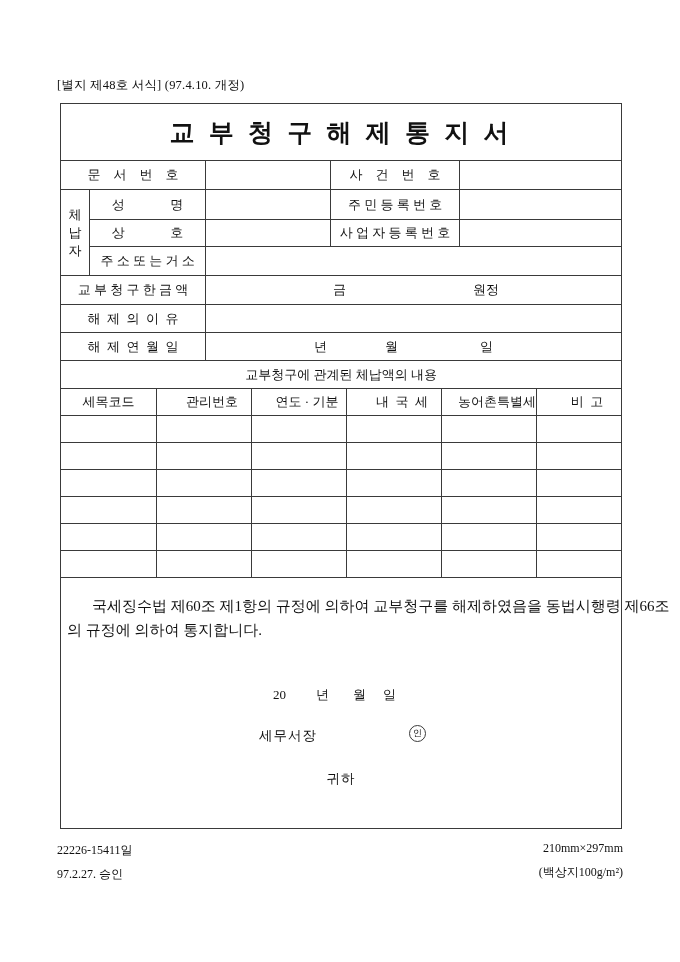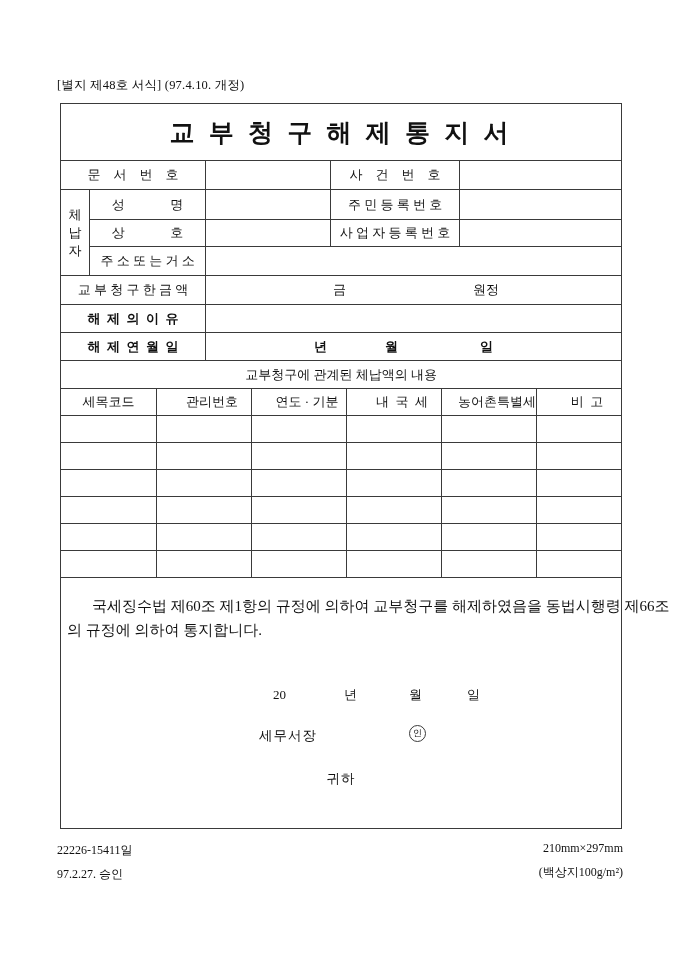--- a/index.html
+++ b/index.html
@@ -45,21 +45,21 @@
   }
 
   
   .row{display:flex;border-top:1px solid var(--bc);}
   .cell{
     display:flex;align-items:center;justify-content:center;
     font-size:13px;overflow:hidden;
   }
   .cell + .cell{border-left:1px solid var(--bc);}
   .h29{height:29px;}
-  .h28{height:28px;font-weight:bold;}
+  .h28{height:28px;}
   .h27{height:27px;}
   .w144{width:144px;}
   .w125{width:125px;}
   .w129{width:129px;}
   .grow{flex:1;}
 
   
   .debtor-grid{
     display:grid;
     grid-template-columns:28px 116px 125px 129px 1fr;
@@ -108,21 +108,21 @@
     position:relative;height:225px;border-top:1px solid var(--bc);
   }
   .notice-para{
     position:absolute;left:6px;right:6px;top:16px;
     font-size:15px;line-height:24px;
   }
   .notice-para .l1{text-indent:25px;white-space:nowrap;}
   .notice-para .l2{white-space:nowrap;}
   .notice-date{
     position:absolute;left:212px;top:108px;
-    display:flex;align-items:center;font-size:13px;gap:28px;
+    display:flex;align-items:center;font-size:13px;
   }
   .notice-date .d1{}
   .notice-date .d2{margin-left:30px;}
   .notice-date .d3{margin-left:24px;}
   .notice-date .d4{margin-left:17px;}
   .signer-line{
     position:absolute;left:0;top:147px;width:100%;height:20px;
   }
   .signer-name{
     position:absolute;left:198px;top:2px;font-size:13.5px;letter-spacing:1px;

